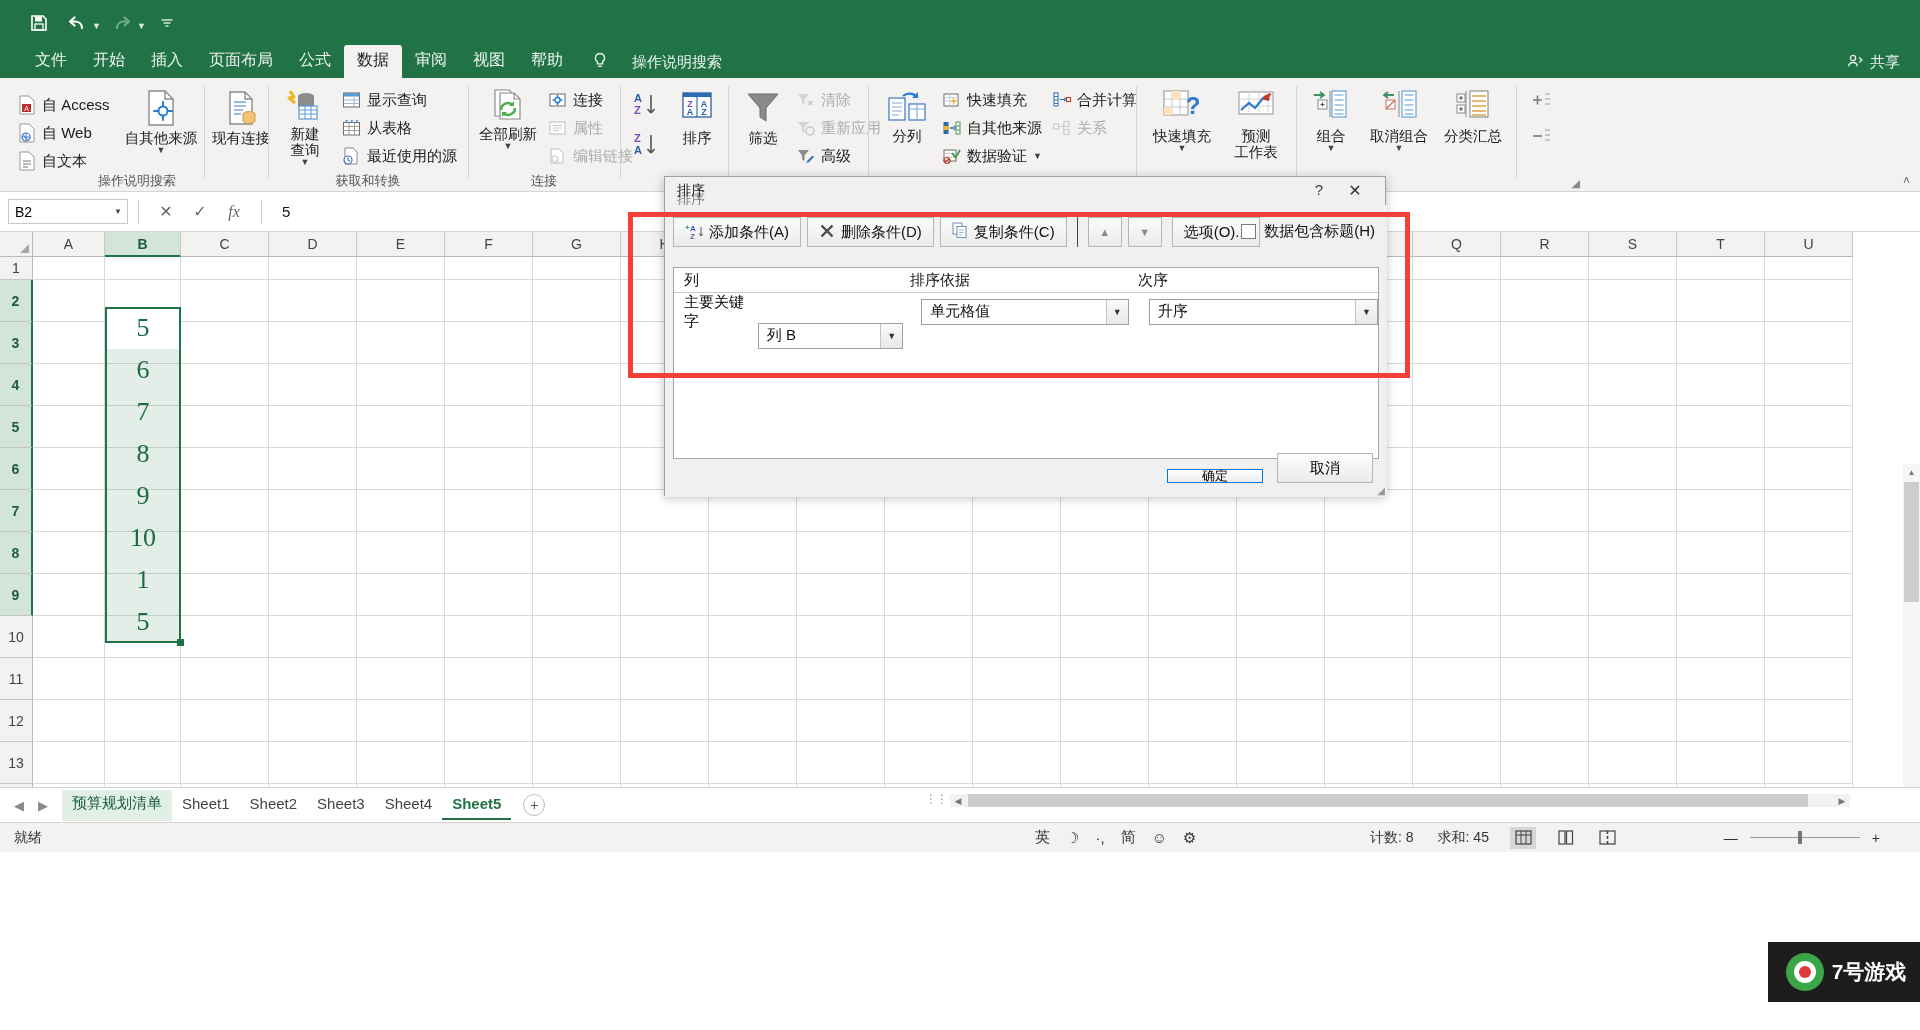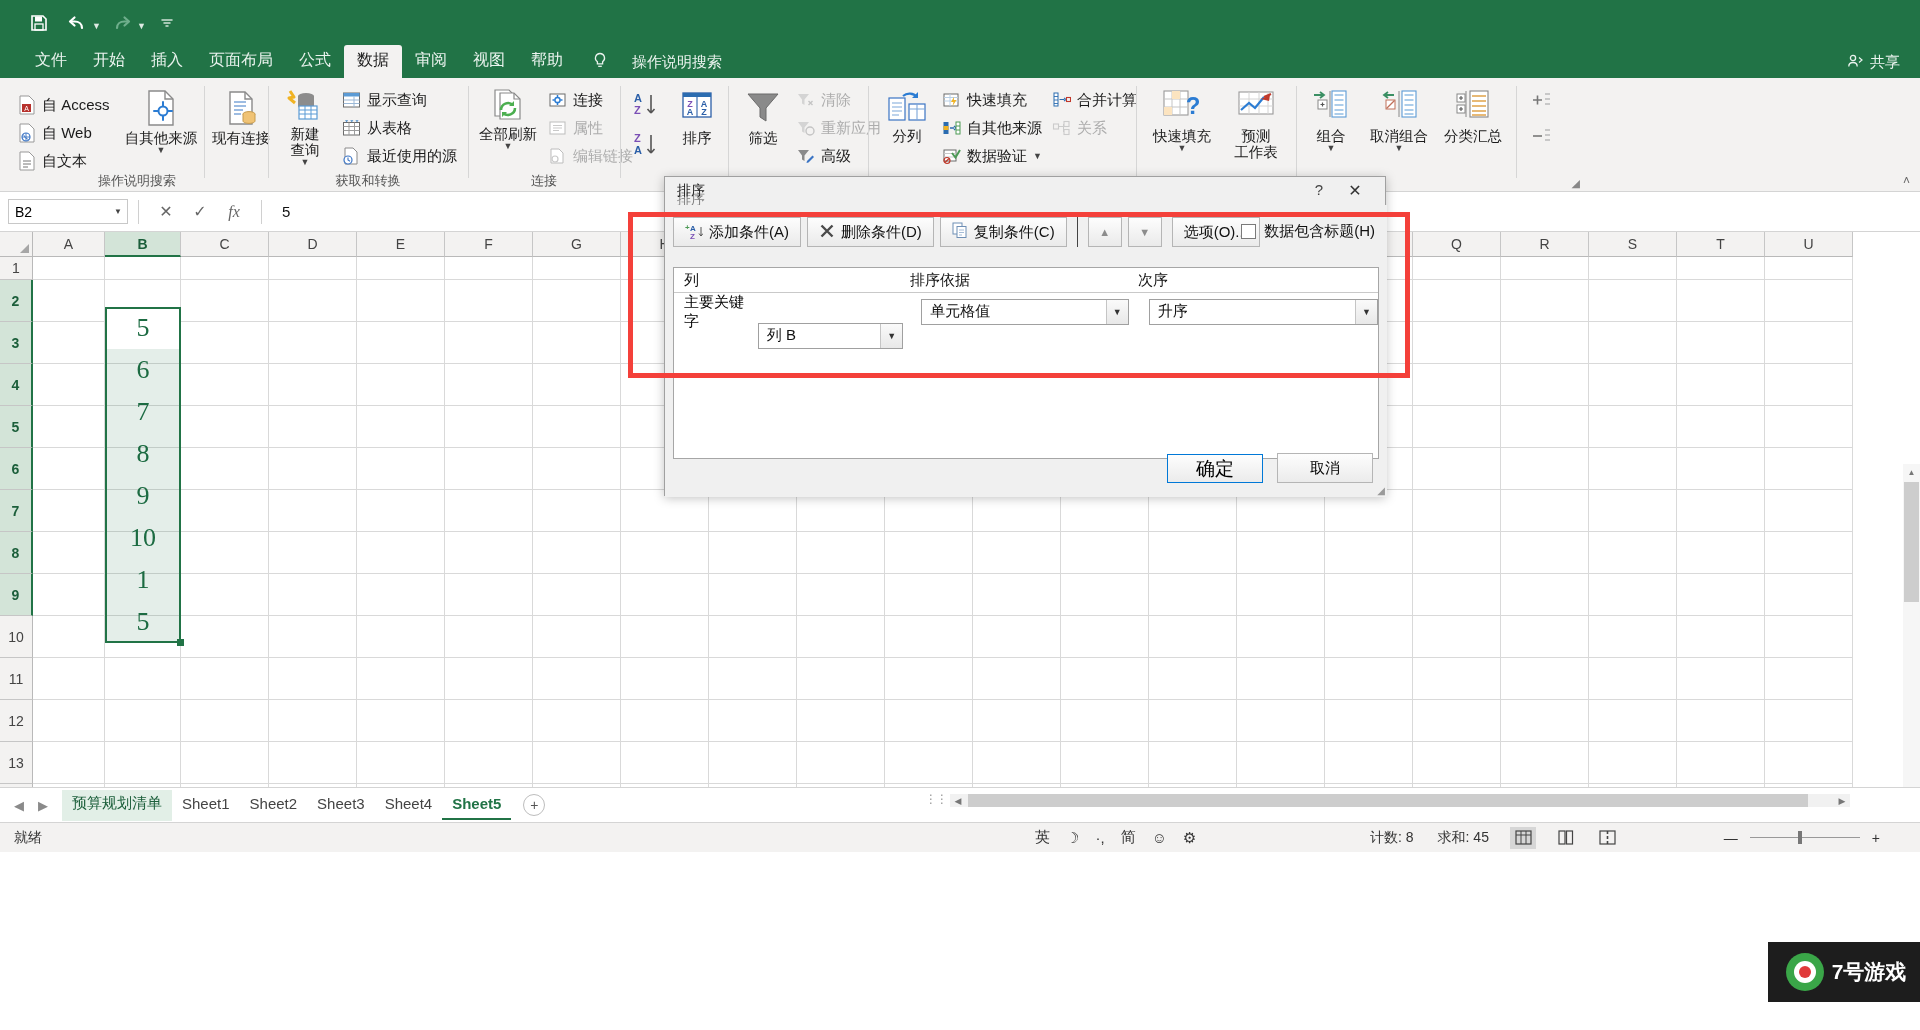--- a/index.html
+++ b/index.html
@@ -194,22 +194,22 @@
   .lb-row{ display:flex; align-items:center; height:34px; padding-top:3px; }
   .sel-ctl{
     height:26px; border:1px solid #a0a0a0; background:#fff; display:flex; align-items:center;
     padding-left:8px; font-size:15px; color:#111; position:relative; cursor:pointer;
   }
   .sel-arrow{
     position:absolute; right:0; top:0; width:22px; height:24px; background:linear-gradient(#fafafa,#e8e8e8);
     border-left:1px solid #c5c5c5; display:flex; align-items:center; justify-content:center; font-size:9px; color:#333;
   }
   .dlg-ok{
-    position:absolute; right:124px; bottom:14px; width:96px; height:29px;
-    border:1px solid #0078d7; background:linear-gradient(#fdfdfd,#ebebeb); font-size:19px;
+    position:absolute; right:124px; bottom:14px; width:96px; height:14px;
+    border:1px solid #0078d7; background:linear-gradient(#fdfdfd,#ebebeb); font-size:13px;
     display:flex; align-items:center; justify-content:center; cursor:pointer;
   }
   .dlg-cancel{
     position:absolute; right:14px; bottom:14px; width:96px; height:30px;
     border:1px solid #b5b5b5; background:linear-gradient(#fdfdfd,#ebebeb); font-size:15px;
     display:flex; align-items:center; justify-content:center; cursor:pointer;
   }
   .dlg-grip{ position:absolute; right:2px; bottom:1px; color:#9a9a9a; font-size:10px; cursor:nwse-resize;}
   .redbox{
     position:absolute; left:628px; top:212px; width:782px; height:166px;

